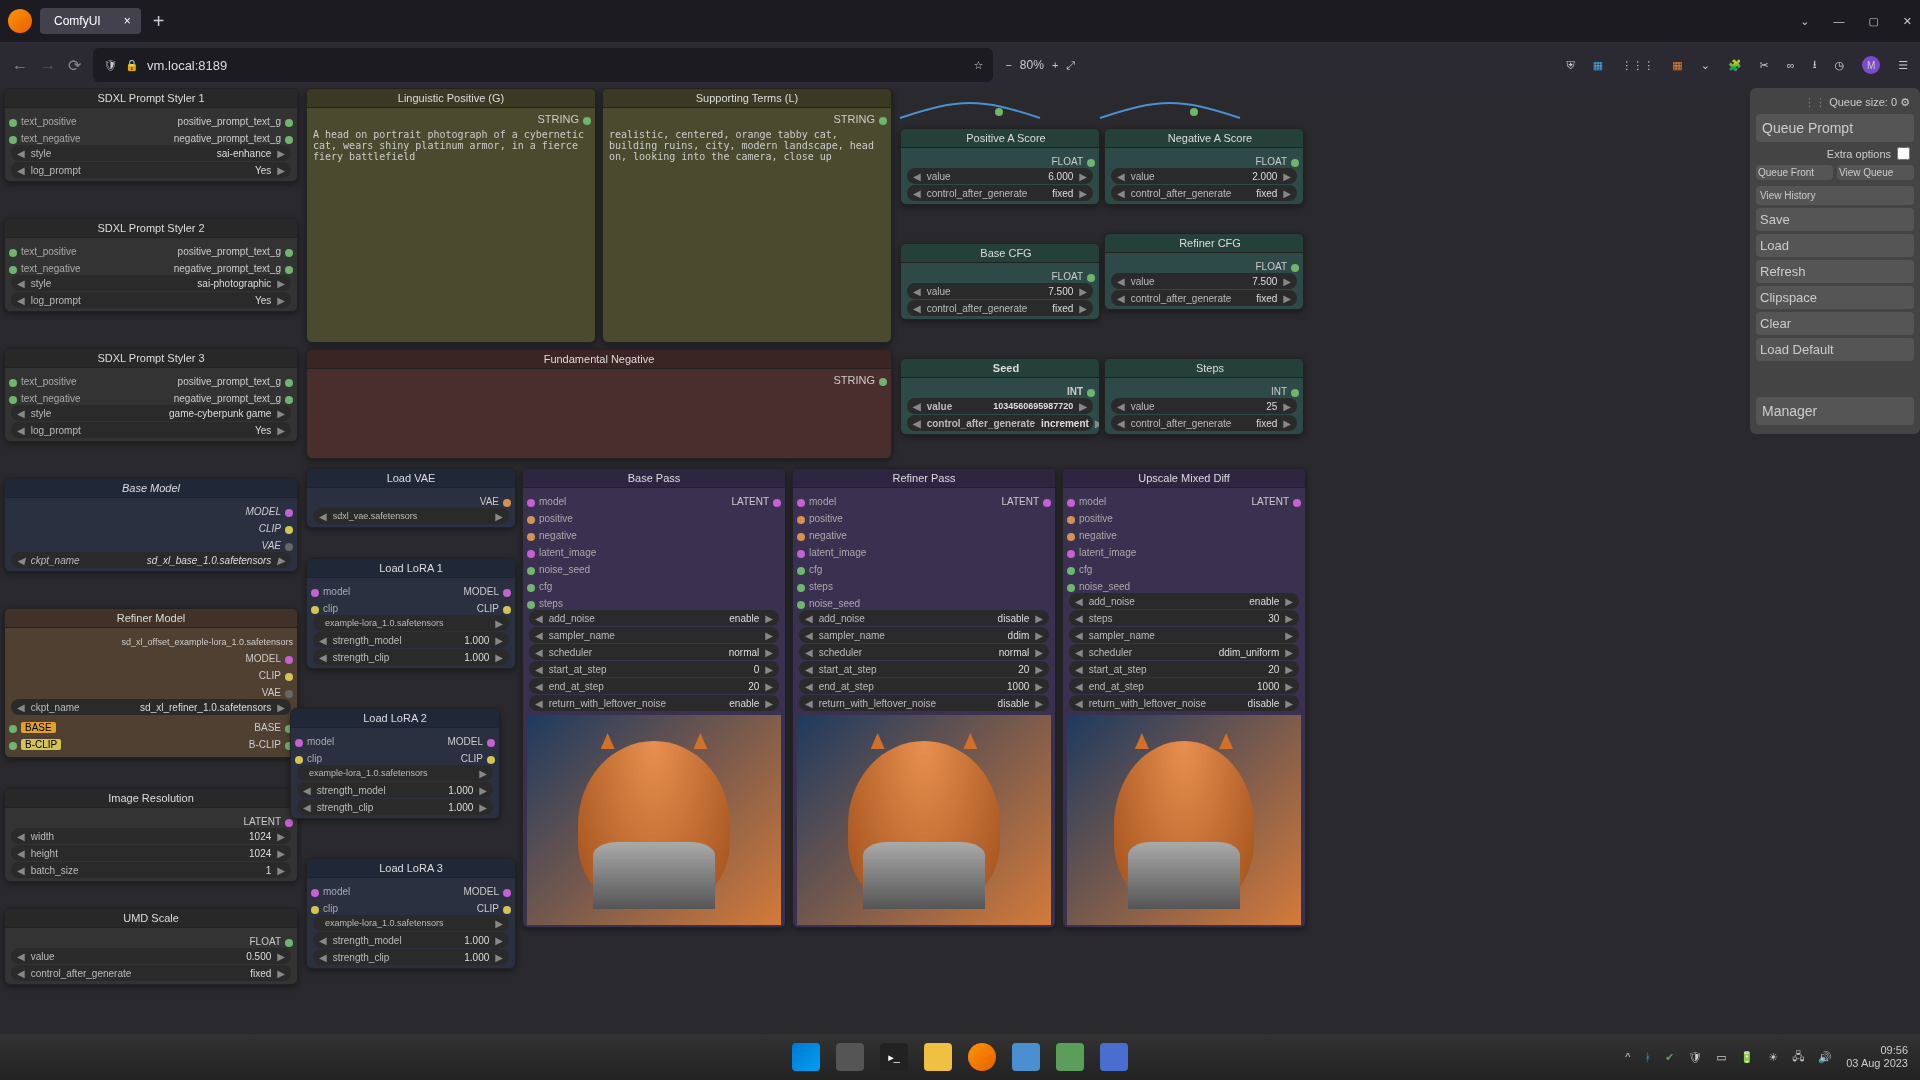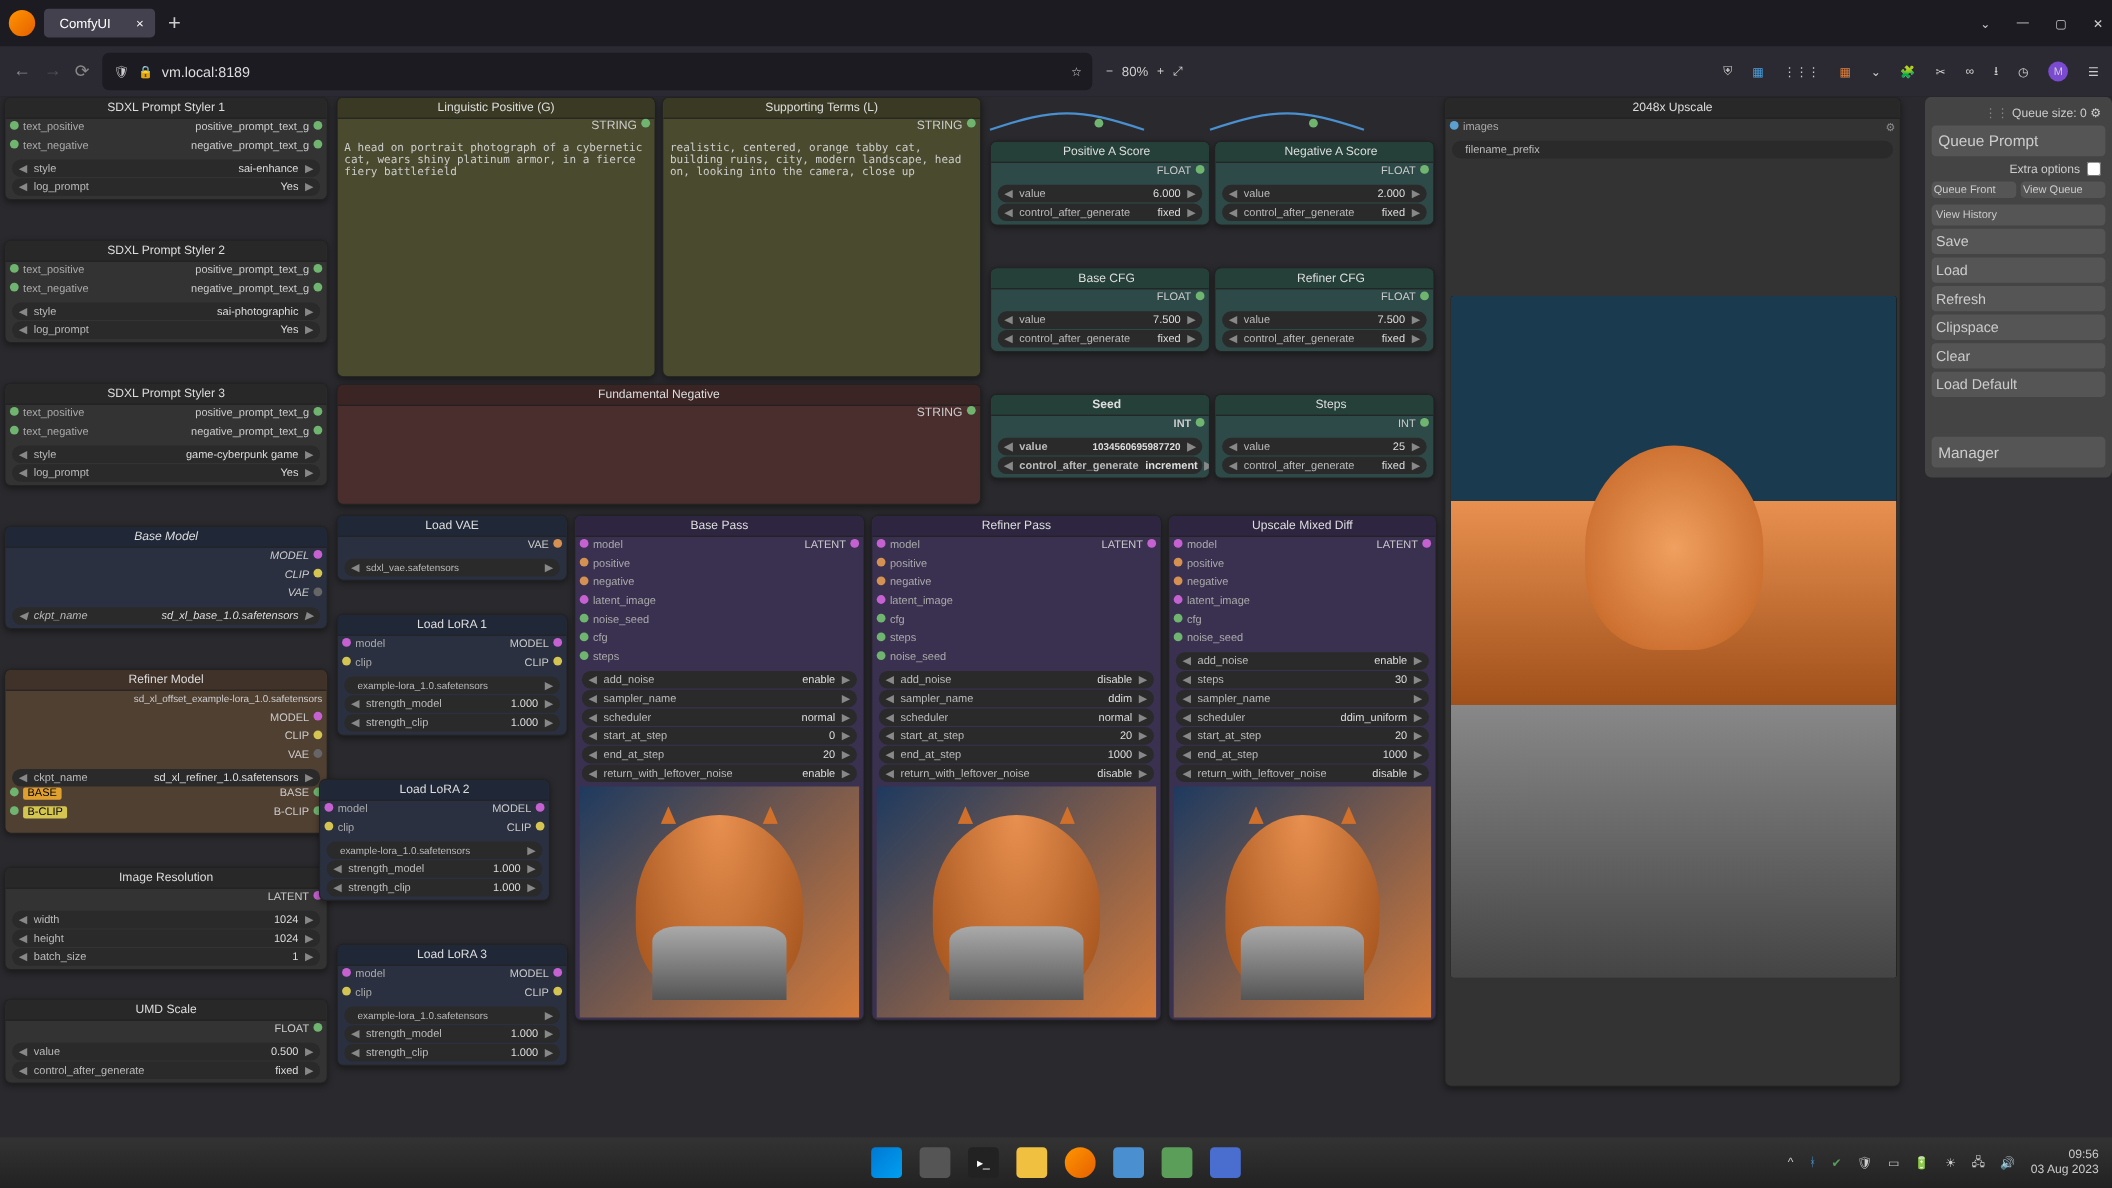--- a/index.html
+++ b/index.html
@@ -16,21 +16,21 @@
 .urlbar { flex: 1; background: #1c1b22; border-radius: 6px; height: 34px; display: flex; align-items: center; padding: 0 10px; gap: 8px; max-width: 900px; }
 .url-text { color: #ddd; font-size: 13px; }
 .tb-icons { display: flex; gap: 18px; align-items: center; color: #ccc; margin-left: auto; }
 .tb-icons span { cursor: pointer; }
 .zoom-box { display:flex; align-items:center; gap:8px; }
 .zoom-box .zv { font-size:12px; }
 .canvas { position: relative; width: 100%; height: 950px; background: #2a2a2e; overflow: hidden; }
 .node { position: absolute; border-radius: 6px; background: #3a3a3a; border: 1px solid #222; box-shadow: 0 2px 6px rgba(0,0,0,.4); overflow: hidden; }
 .node-hdr { padding: 3px 8px; font-size: 11px; color: #ddd; text-align: center; border-bottom: 1px solid #222; }
 .node-body { padding: 2px 4px; font-size: 10px; }
-.row { display: flex; align-items: flex-start; height: 17px; gap: 4px; }
+.row { display: flex; align-items: flex-end; height: 17px; gap: 4px; }
 .dot { width: 8px; height: 8px; border-radius: 50%; flex-shrink: 0; }
 .dot.green { background: #6fb56f; } .dot.yellow { background: #d4c452; } .dot.blue { background:#5aa0d0; }
 .dot.magenta { background:#c561d0; } .dot.orange { background:#d49152; }
 .dot.gray { background:#666; }
 .lbl-l { color: #aaa; }
 .lbl-r { color: #ccc; margin-left: auto; }
 .widget { background: #2a2a2a; border-radius: 9px; height: 16px; display: flex; align-items: center; padding: 0 6px; margin: 1px 2px; font-size: 10px; }
 .widget .wa { color:#888; } .widget .wn { margin: 0 6px; color:#bbb; flex:1; } .widget .wv { color:#ddd; margin-left:auto; margin-right:6px; }
 .text-area { width: 100%; height: calc(100% - 22px); background: transparent; color: #ccc; font-family: monospace; font-size: 10px; padding: 4px 6px; resize: none; border: none; outline: none; }
 .olive { background: #4a4a2e; } .olive .node-hdr { background:#3a3a24; }
@@ -525,21 +525,21 @@
           <span class="wa">▶</span>
         </div>
     <div class="widget">
           <span class="wa">◀</span>
           <span class="wn">control_after_generate</span>
           <span class="wv">fixed</span>
           <span class="wa">▶</span>
         </div>
       </div>
   </div>
-  <div class="node teal" style="left:1104px; top:155px; width:200px;">
+  <div class="node teal" style="left:1104px; top:145px; width:200px;">
     <div class="node-hdr">Refiner CFG</div>
       <div class="node-body">
     <div class="row">
           <span class="lbl-r">FLOAT</span>
           <span class="dot green"></span>
         </div>
     <div class="widget">
           <span class="wa">◀</span>
           <span class="wn">value</span>
           <span class="wv">7.500</span>
@@ -822,36 +822,20 @@
           <span class="wa">▶</span>
         </div>
         <div class="thumb" style="height: 210px; margin-top: 4px;">
           <div class="cat">
             <div class="armor"></div>
           </div>
         </div>
       </div>
   </div>
 
-  <div class="node dk" style="left:1313px; top:0px; width:415px; height:900px;">
-    <div class="node-hdr">2048x Upscale</div>
-    <div class="node-body">
-      <div class="row">
-          <span class="dot blue"></span>
-          <span class="lbl-l">images</span>
-          <span style="margin-left:auto;color:#888">⚙</span>
-        </div>
-      <div class="widget">
-          <span class="wn">filename_prefix</span>
-        </div>
-    </div>
-    <div class="preview-img" style="left:5px;top:180px;width:405px;height:620px;">
-      <div class="preview-cat"></div>
-    </div>
-  </div>
 
   <div class="side-panel">
     <div class="sp-row" style="text-align:right"><span style="color:#888">⋮⋮</span> <span>Queue size:</span> <span>0</span> <span>⚙</span></div>
     <div class="sp-btn big">Queue Prompt</div>
     <div class="sp-check">
         <span>Extra options</span>
         <input type="checkbox" style="">
       </div>
     <div class="sp-mini">
         <div class="sp-btn">Queue Front</div>

